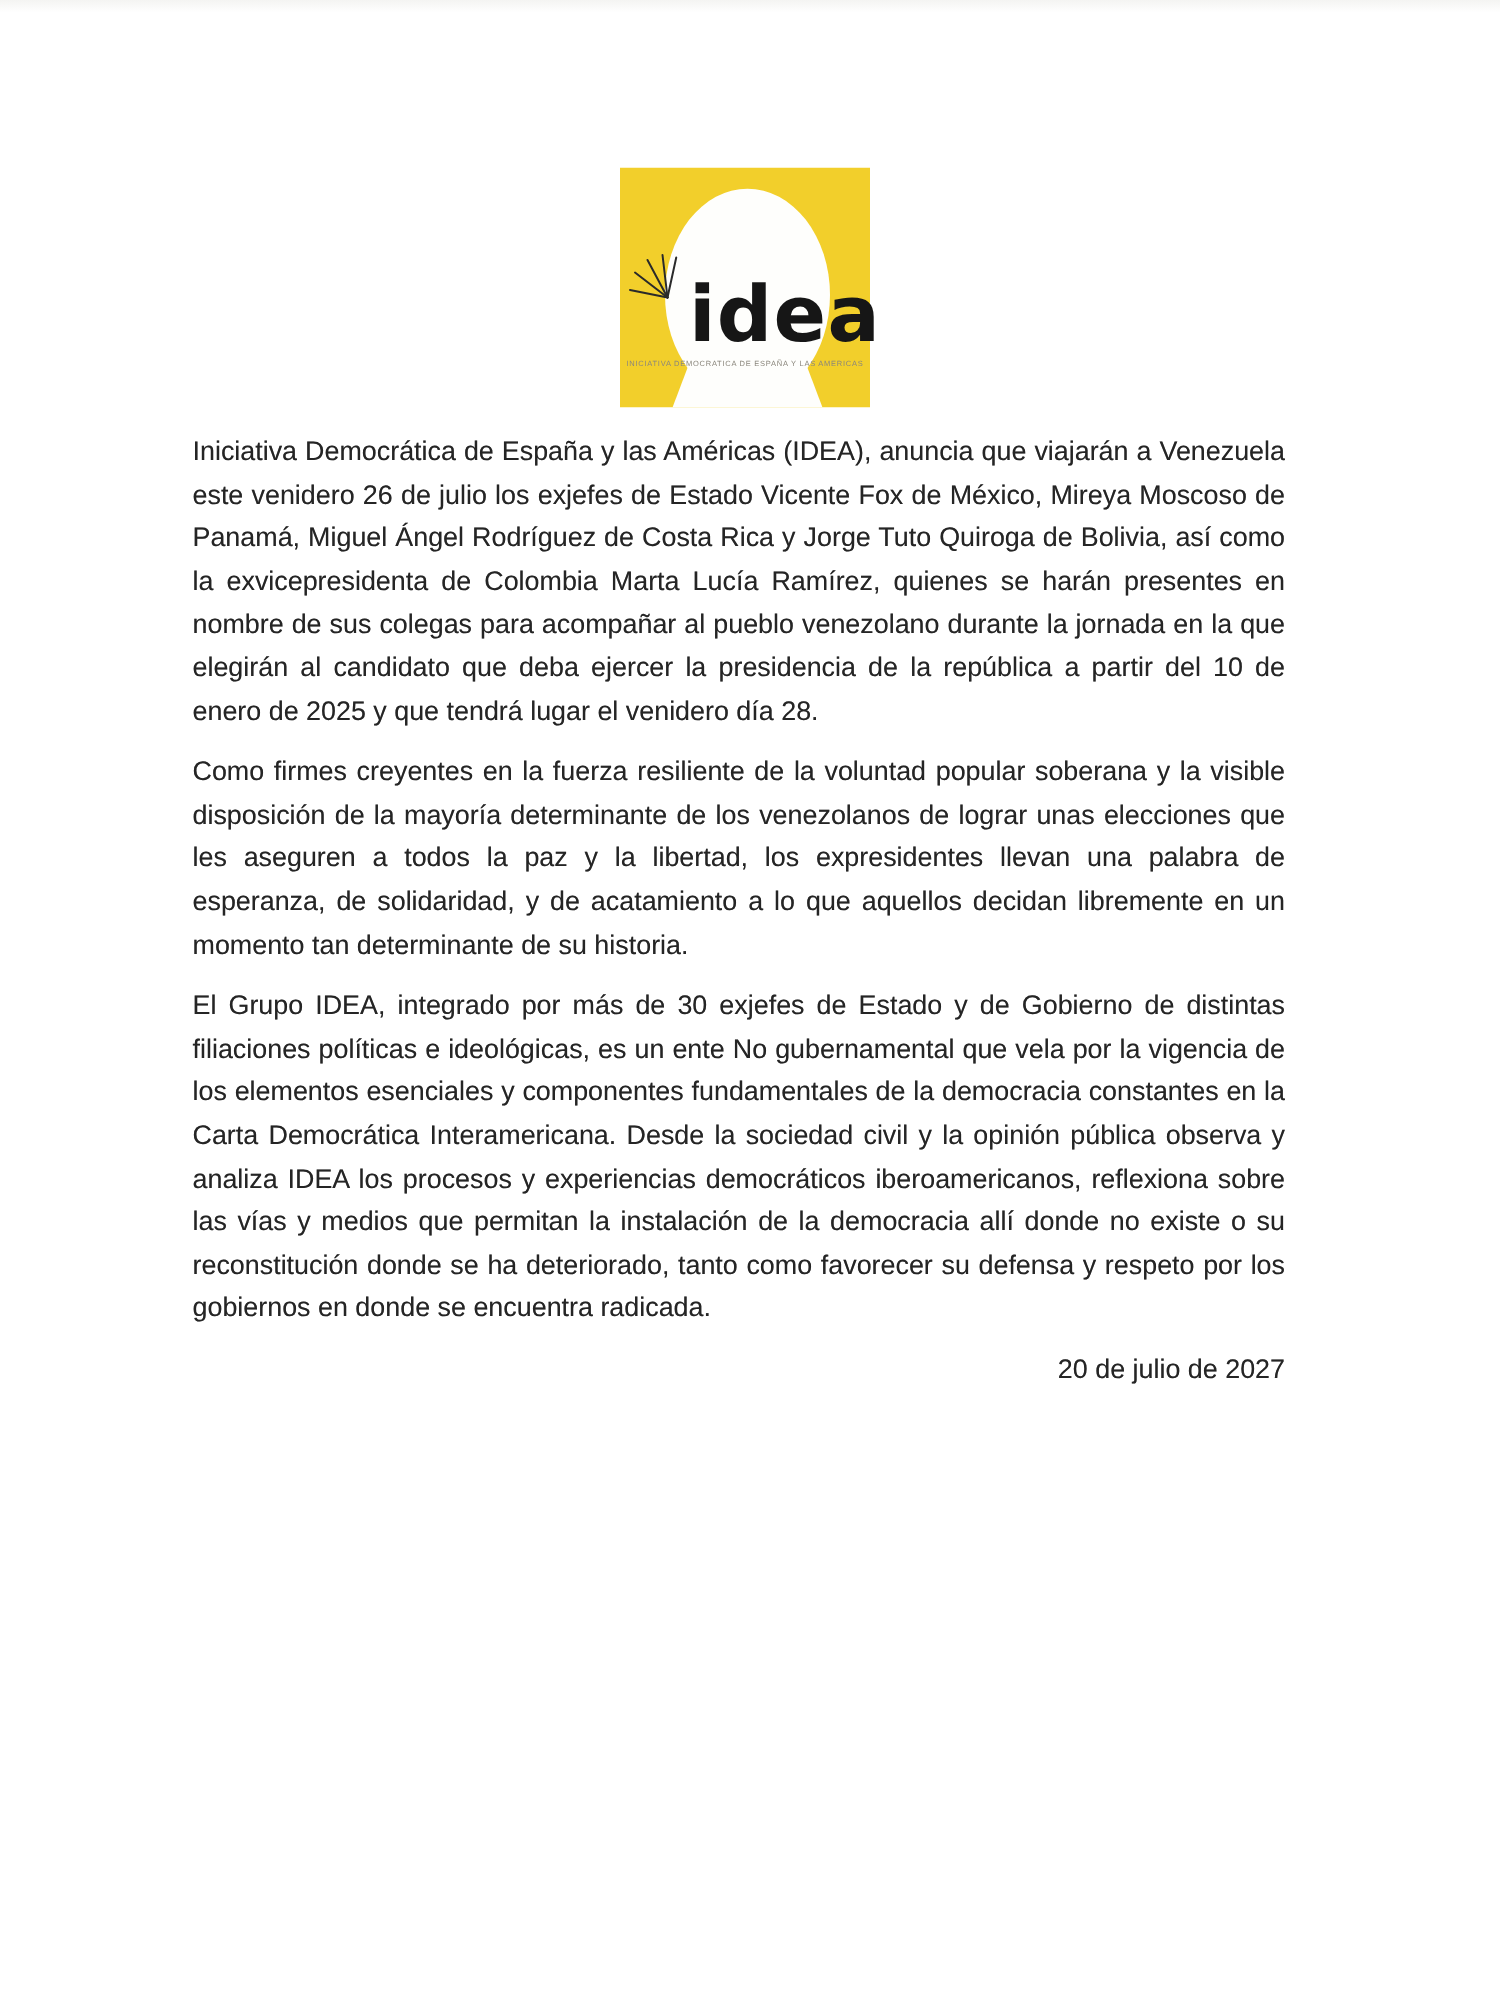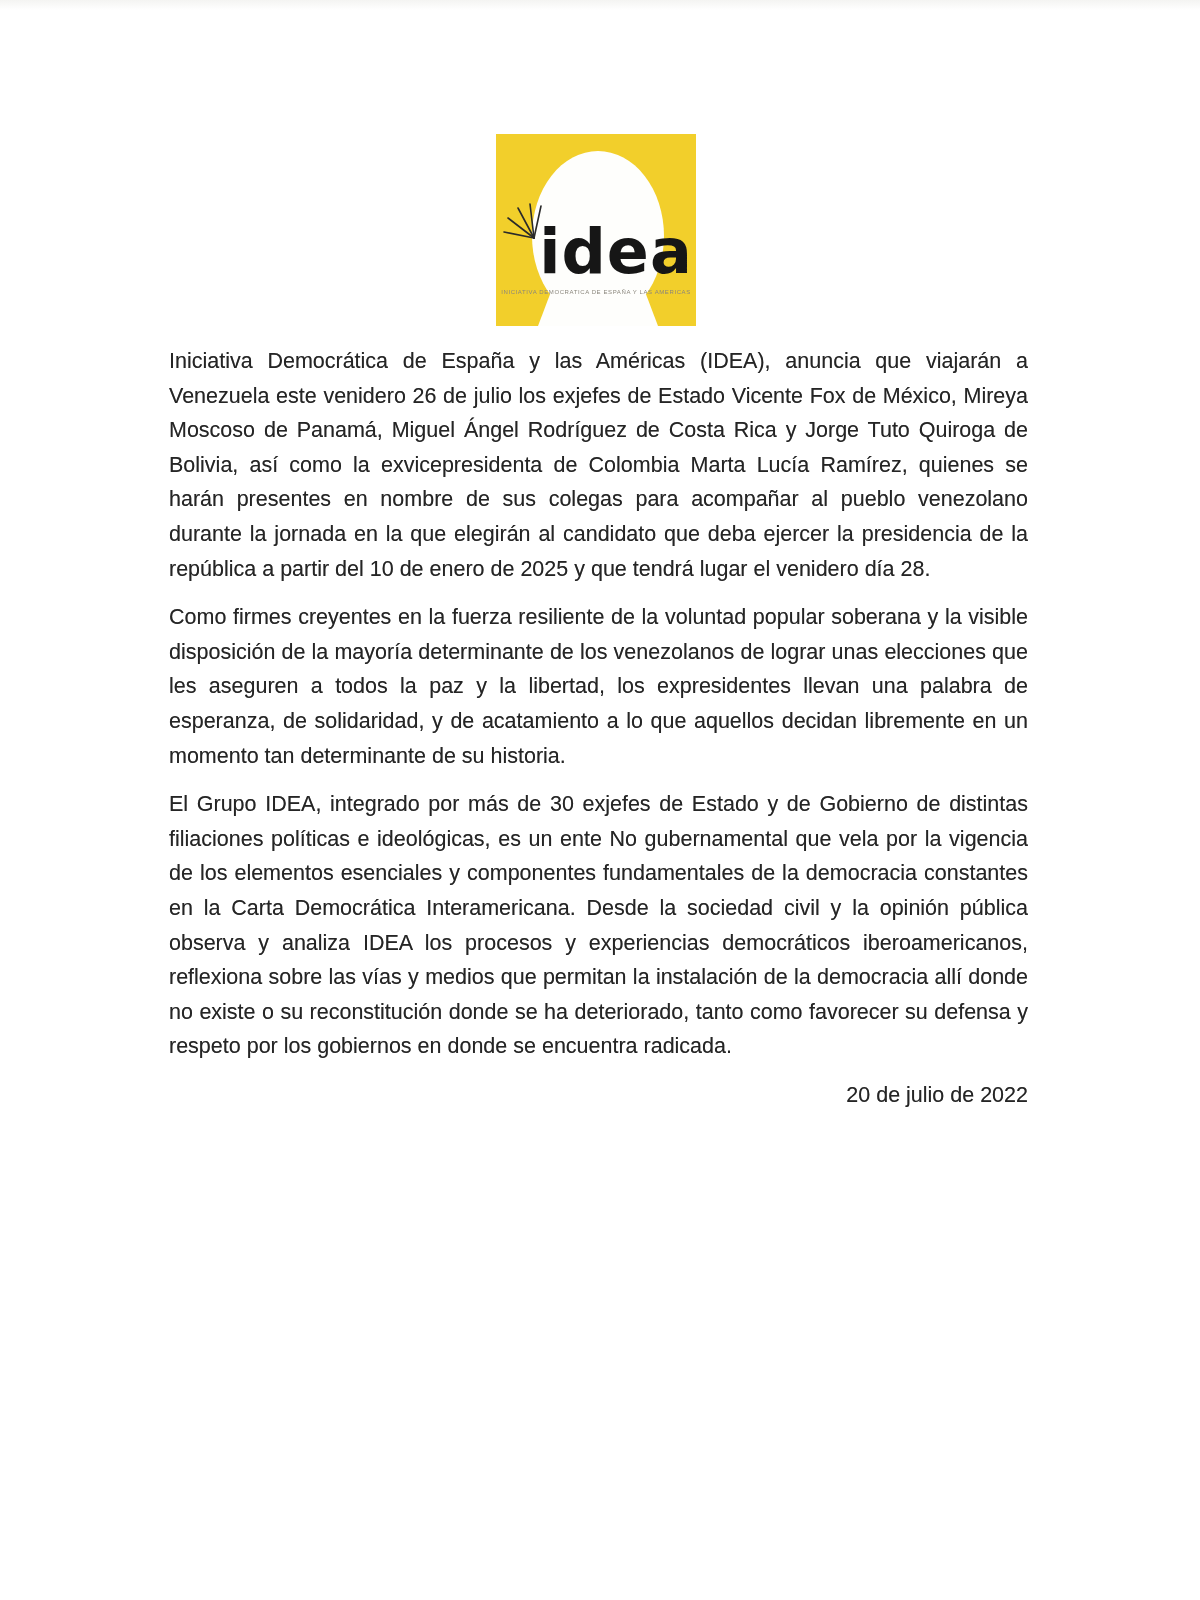--- a/index.html
+++ b/index.html
@@ -27,21 +27,21 @@
   }
   .logo svg.logo-shape {
     position: absolute;
     left: 0; top: 0;
     width: 100%; height: 100%;
   }
   .logo-bg { fill: #F2CF2B; }
   .logo-head { fill: #FEFEFC; }
   .brand {
     position: absolute;
-    left: 0;
+    left: 12px;
     top: 84px;
     width: 100%;
     text-align: center;
     font-family: "DejaVu Sans", sans-serif;
     font-weight: 700;
     font-size: 62px;
     line-height: 68px;
     letter-spacing: 1px;
     color: #161616;
     padding-left: 20px;
@@ -82,21 +82,21 @@
   }
   .press-heading {
     margin: 0 0 22px 0;
     font-size: 21px;
     font-weight: 700;
     letter-spacing: 0.3px;
     color: #1d1d1d;
     text-shadow: 0 0 0.6px rgba(30,30,30,0.5);
   }
   .content p {
-    margin: 0 0 14px 17px;
+    margin: 0 0 14px 2px;
     font-size: 21.5px;
     line-height: 34.6px;
     text-align: justify;
     text-shadow: 0 0 0.5px rgba(40,40,40,0.45);
   }
   .date-line {
     margin-top: 12px;
     font-size: 21.5px;
     line-height: 34.6px;
     text-align: right;
@@ -130,16 +130,16 @@
       <line x1="34" y1="36" x2="41" y2="4"></line>
     </svg>
     <div class="brand">idea</div>
     <div class="tagline">INICIATIVA DEMOCRATICA DE ESPAÑA Y LAS AMERICAS</div>
   </div>
 
   <div class="content">
     <p>Iniciativa Democrática de España y las Américas (IDEA), anuncia que viajarán a Venezuela este venidero 26 de julio los exjefes de Estado Vicente Fox de México, Mireya Moscoso de Panamá, Miguel Ángel Rodríguez de Costa Rica y Jorge Tuto Quiroga de Bolivia, así como la exvicepresidenta de Colombia Marta Lucía Ramírez, quienes se harán presentes en nombre de sus colegas para acompañar al pueblo venezolano durante la jornada en la que elegirán al candidato que deba ejercer la presidencia de la república a partir del 10 de enero de 2025 y que tendrá lugar el venidero día 28.</p>
     <p>Como firmes creyentes en la fuerza resiliente de la voluntad popular soberana y la visible disposición de la mayoría determinante de los venezolanos de lograr unas elecciones que les aseguren a todos la paz y la libertad, los expresidentes llevan una palabra de esperanza, de solidaridad, y de acatamiento a lo que aquellos decidan libremente en un momento tan determinante de su historia.</p>
     <p>El Grupo IDEA, integrado por más de 30 exjefes de Estado y de Gobierno de distintas filiaciones políticas e ideológicas, es un ente No gubernamental que vela por la vigencia de los elementos esenciales y componentes fundamentales de la democracia constantes en la Carta Democrática Interamericana. Desde la sociedad civil y la opinión pública observa y analiza IDEA los procesos y experiencias democráticos iberoamericanos, reflexiona sobre las vías y medios que permitan la instalación de la democracia allí donde no existe o su reconstitución donde se ha deteriorado, tanto como favorecer su defensa y respeto por los gobiernos en donde se encuentra radicada.</p>
-    <div class="date-line">20 de julio de 2022</div>
+    <div class="date-line">20 de julio de 2027</div>
   </div>
 
 </div>
 
 </body></html>

